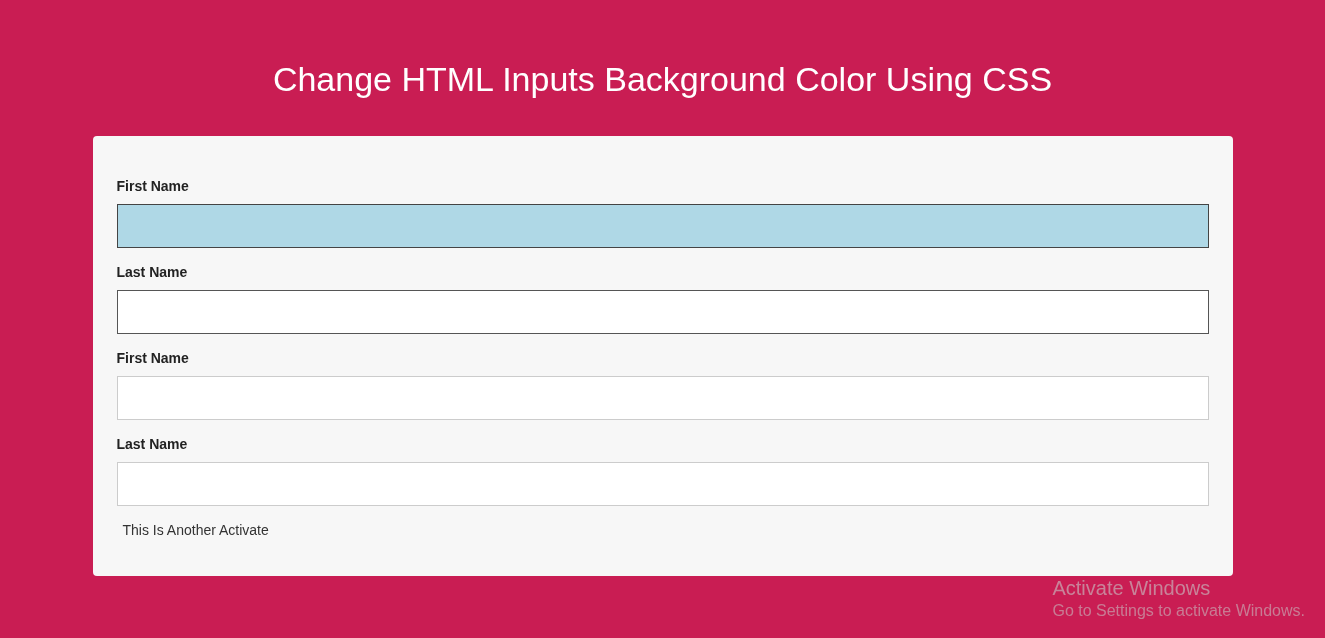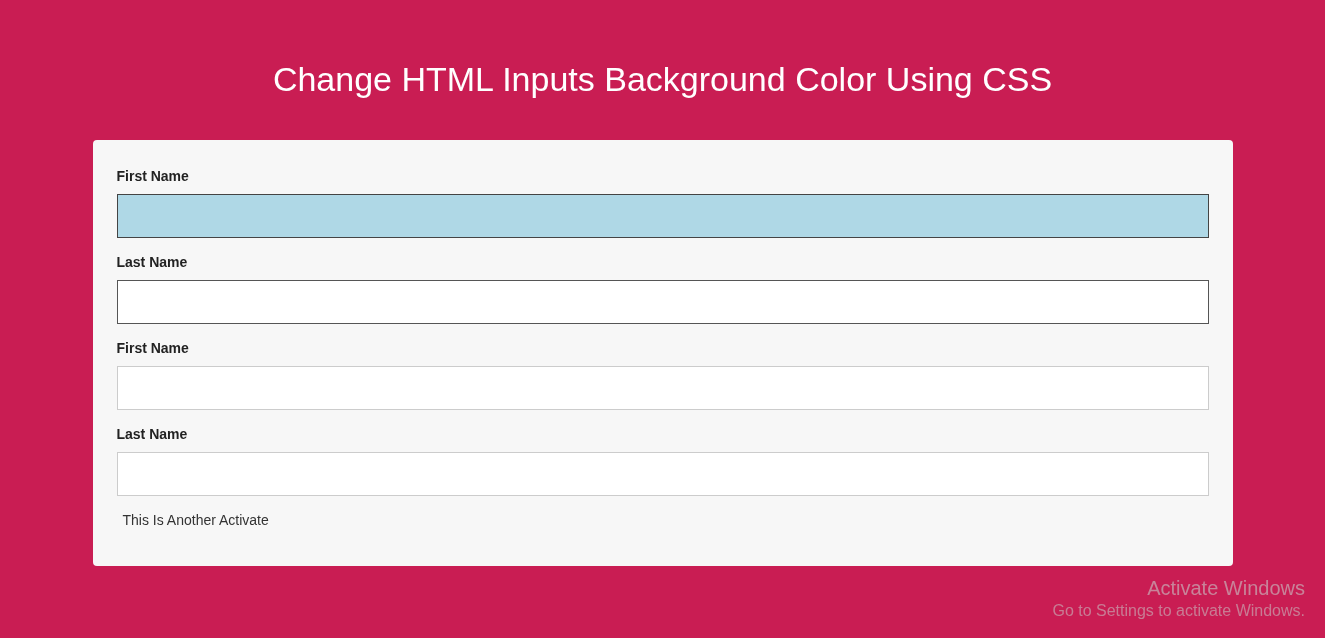--- a/index.html
+++ b/index.html
@@ -14,27 +14,27 @@
       height: 638px;
       overflow: hidden;
       position: relative;
     }
     .page-title {
       color: #ffffff;
       text-align: center;
       font-size: 34px;
       font-weight: 400;
       padding-top: 60px;
-      padding-bottom: 40px;
+      padding-bottom: 30px;
     }
     .form-container {
       background-color: #f7f7f7;
-      margin: 1px auto;
+      margin: 7px auto;
       width: 1140px;
-      padding: 28px 24px 24px 24px;
+      padding: 42px 24px 24px 24px;
       border-radius: 4px;
     }
     .form-group {
       margin-bottom: 16px;
     }
     .form-label {
       display: block;
       font-size: 14px;
       font-weight: 700;
       color: #222222;
@@ -59,21 +59,21 @@
     }
     .paragraph-text {
       font-size: 14px;
       color: #333333;
       margin: 0 0 14px 6px;
     }
     .activate-windows {
       position: absolute;
       right: 20px;
       bottom: 18px;
-      text-align: right;
+      text-align: left;
       color: rgba(120, 120, 120, 0.55);
       pointer-events: none;
     }
     .activate-windows-title {
       font-size: 20px;
       font-weight: 400;
       color: rgba(200, 200, 200, 0.6);
     }
     .activate-windows-subtitle {
       font-size: 16px;

